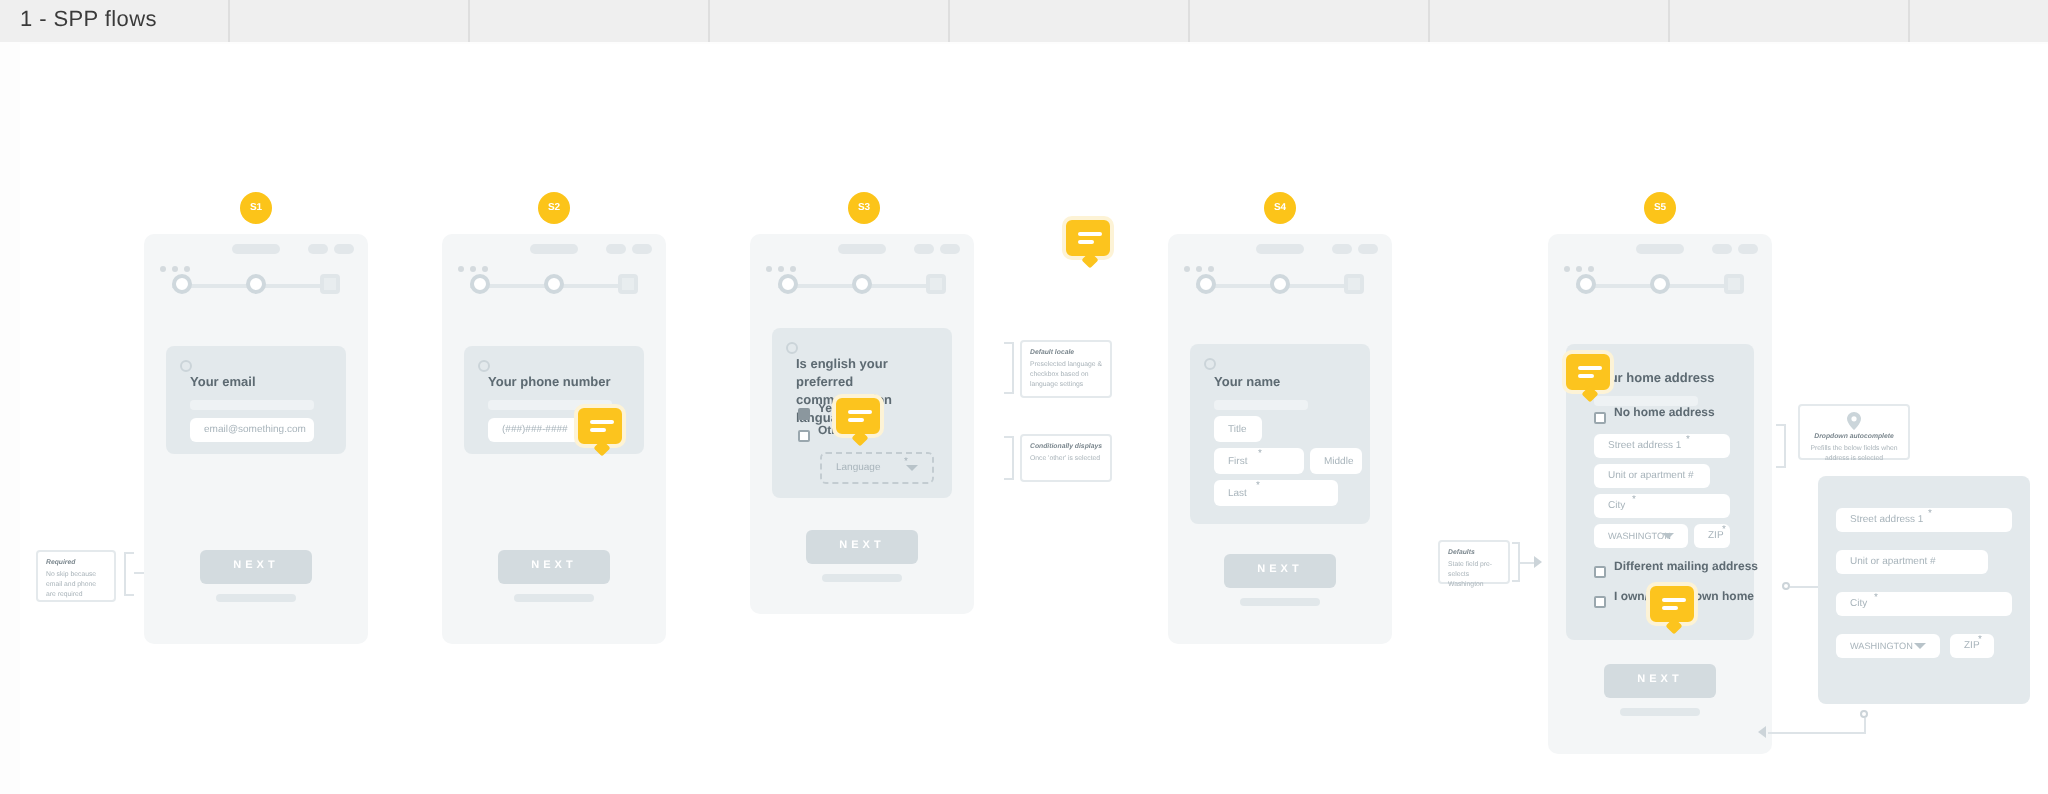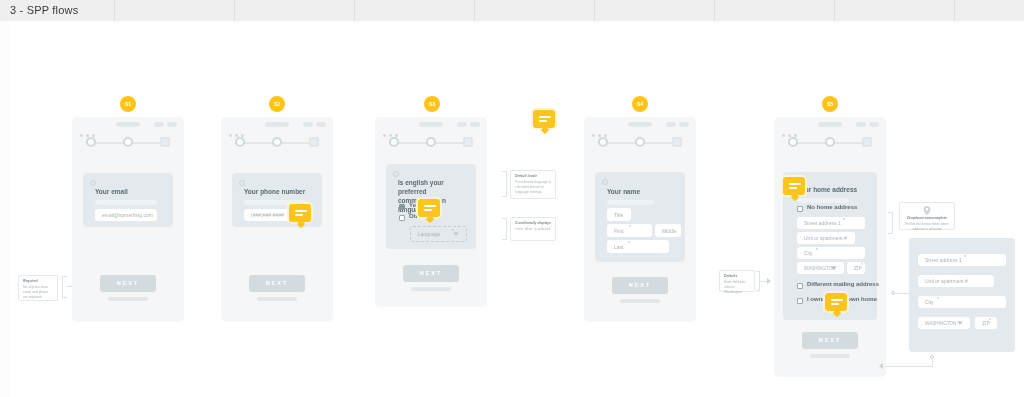--- a/index.html
+++ b/index.html
@@ -111,21 +111,21 @@
           border-left:4px solid #ccd4d9;}
   .dot{position:absolute;width:4px;height:4px;border-radius:50%;
        border:1px solid #ccd4d9;background:#fff;box-sizing:border-box;}
   
   .subpanel{position:absolute;background:#e3e9ec;border-radius:4px;}
 </style>
 </head>
 <body>
 
 <div id="topbar">
-  <div class="title">3 - SPP flows</div>
+  <div class="title">1 - SPP flows</div>
   <div class="coldiv" style="left:114px"></div>
   <div class="coldiv" style="left:234px"></div>
   <div class="coldiv" style="left:354px"></div>
   <div class="coldiv" style="left:474px"></div>
   <div class="coldiv" style="left:594px"></div>
   <div class="coldiv" style="left:714px"></div>
   <div class="coldiv" style="left:834px"></div>
   <div class="coldiv" style="left:954px"></div>
 </div>
 

